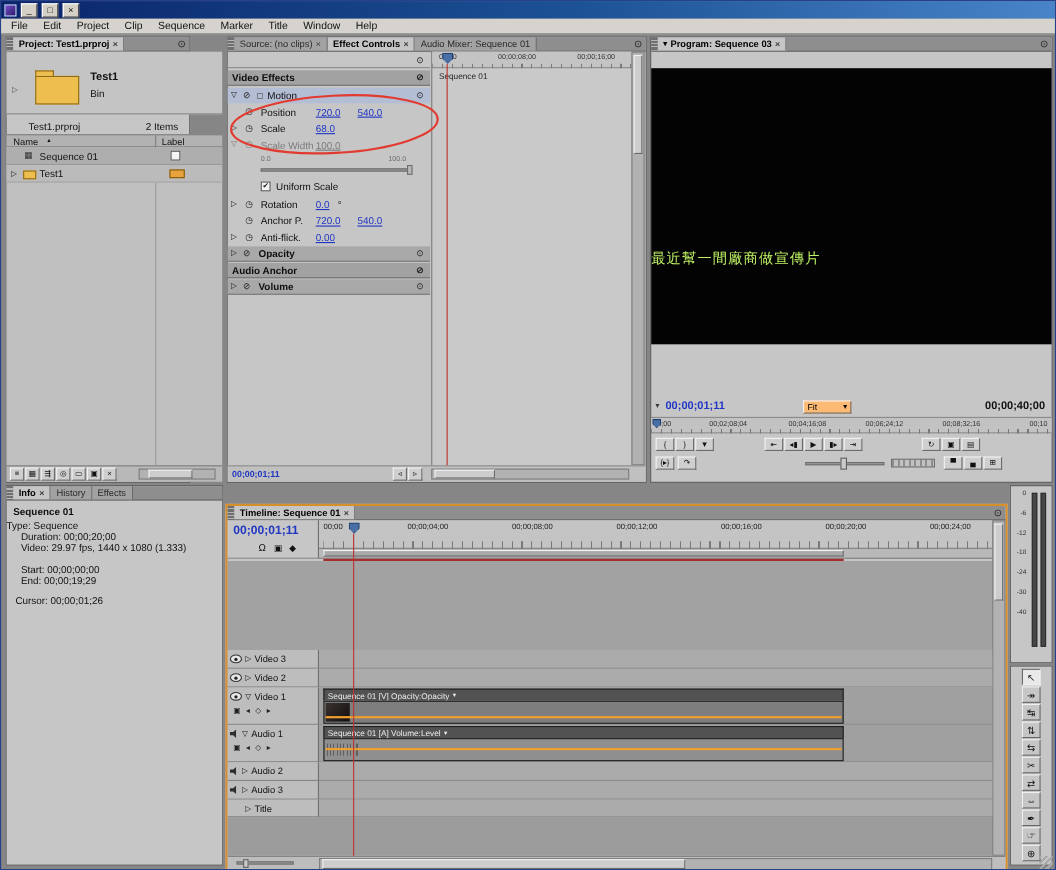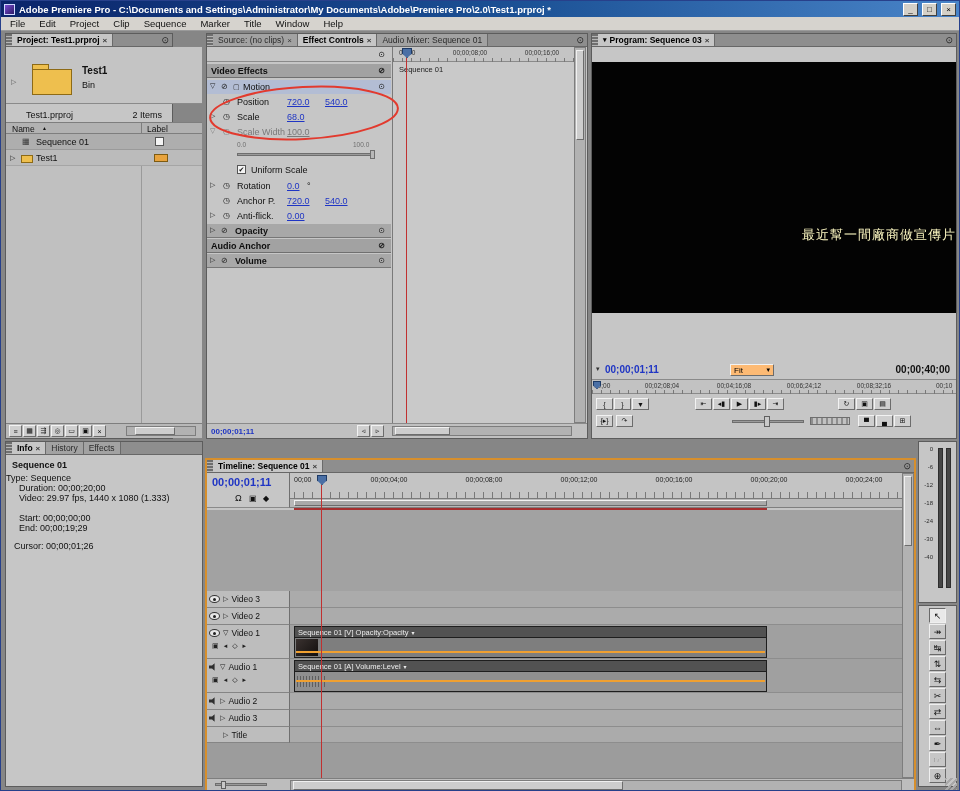--- a/index.html
+++ b/index.html
@@ -56,21 +56,20 @@
   .rubber{position:absolute;left:1px;right:1px;height:2px;background:#f0a030}
   .toolbtn{position:absolute;left:10px;width:17px;height:15px;background:#c6c6c6;border:1px solid;border-color:#efefef #696969 #696969 #efefef;display:flex;align-items:center;justify-content:center;font-size:9px;color:#111}
   .toolbtn.active{background:#e9e9e9;border-color:#696969 #efefef #efefef #696969}
   .mlab{position:absolute;left:0;width:14px;text-align:right;font-size:6px;color:#2c2c2c}
 </style>
 </head>
 <body>
 
 <div class="titlebar">
   <span class="appicon"></span>
-  <span class="wtitle">Adobe Premiere Pro - C:\Documents and Settings\Administrator\My Documents\Adobe\Premiere Pro\2.0\Test1.prproj *</span>
   <span class="wbtn">_</span>
   <span class="wbtn">□</span>
   <span class="wbtn">×</span>
 </div>
 
 <div class="menubar">
   <span class="menu">File</span>
   <span class="menu">Edit</span>
   <span class="menu">Project</span>
   <span class="menu">Clip</span>
@@ -264,21 +263,21 @@
   <div class="tabbar">
     <span class="grip"></span>
     <span class="tab active">
       <span style="font-size:7px">▾</span>
       <span>Program: Sequence 03</span>
       <span class="tabx">×</span>
     </span>
     <span class="pmenu">⊙</span>
   </div>
   <div class="abs" style="left:0;top:28px;width:364px;height:251px;background:#030303">
-    <div class="t" style="left:0;top:164px;width:364px;text-align:right;color:#fef9c3;font-size:13px;letter-spacing:1px">最近幫一間廠商做宣傳片</div>
+    <div class="t" style="left:0;top:164px;width:364px;text-align:left;color:#bef264;font-size:13px;letter-spacing:1px">最近幫一間廠商做宣傳片</div>
   </div>
   <div class="abs" style="left:0;top:329px;width:364px;height:15px">
     <span class="t" style="left:4px;top:2px;font-size:7px;color:#333">▾</span>
     <span class="t" style="left:13px;top:1px;font-size:10px;font-weight:bold;color:#1f35c4">00;00;01;11</span>
     <div class="bevel abs" style="left:138px;top:1px;width:44px;height:12px;display:flex;align-items:center;justify-content:space-between;padding:0 3px">
       <span style="font-size:8px">Fit</span>
       <span style="font-size:7px">▾</span>
     </div>
     <span class="t" style="right:6px;top:1px;position:absolute;font-size:10px;font-weight:bold">00;00;40;00</span>
   </div>

